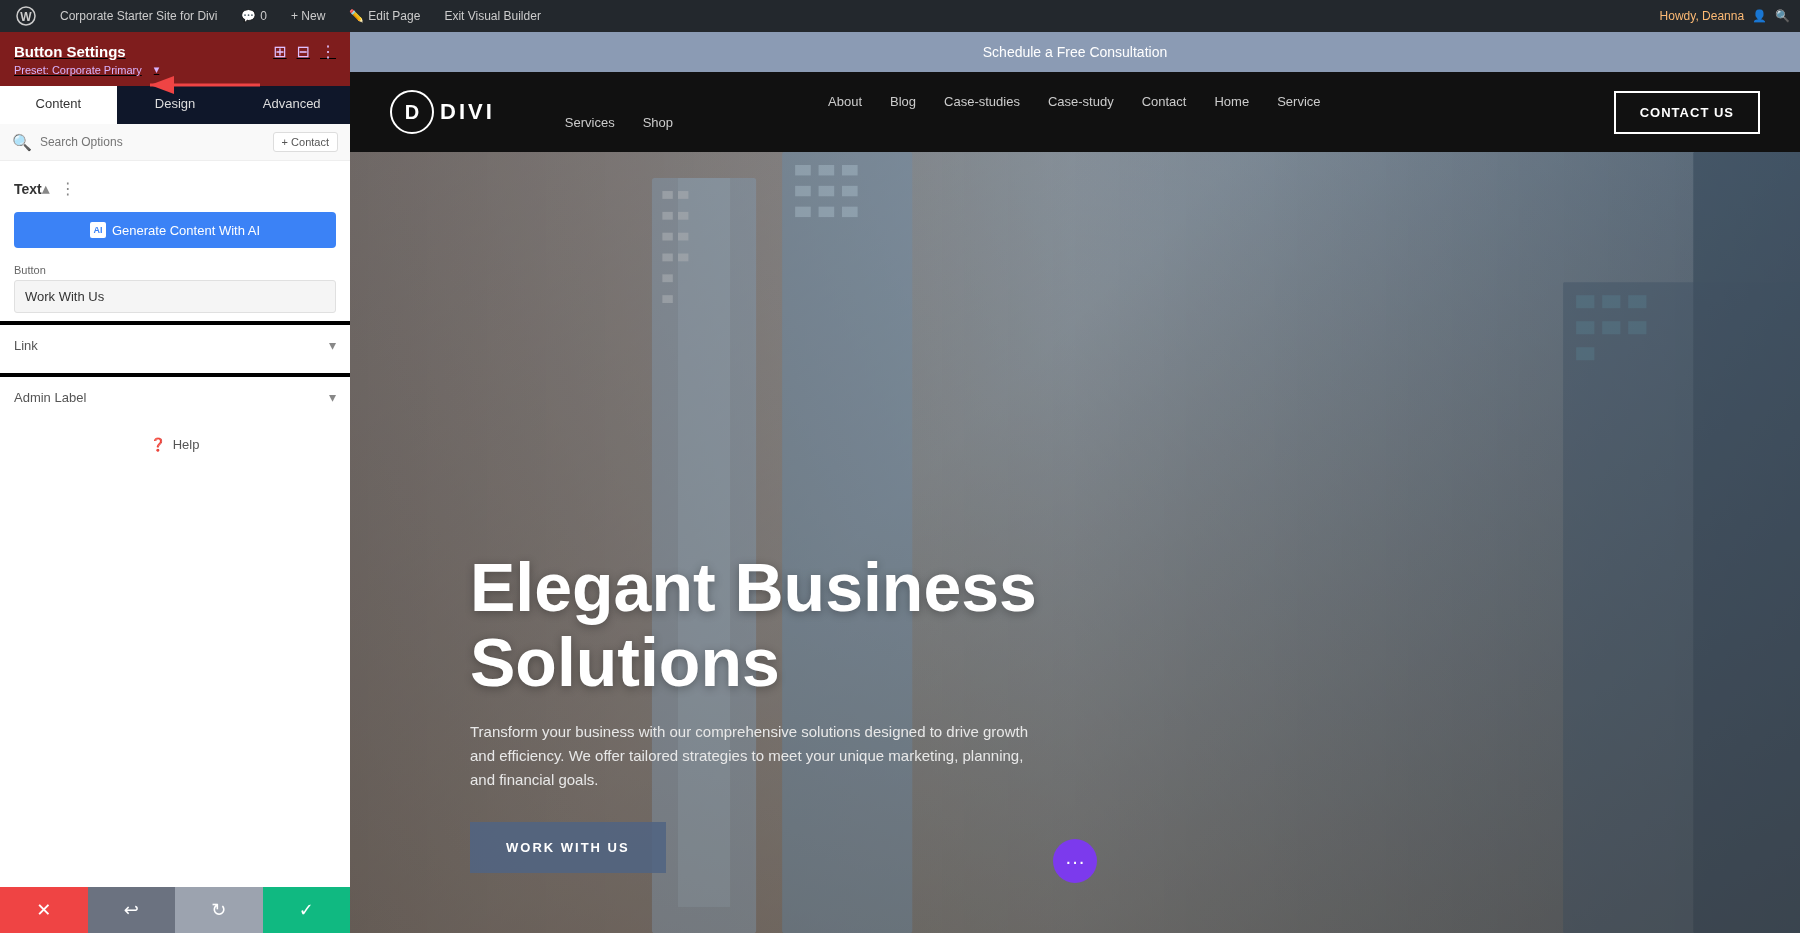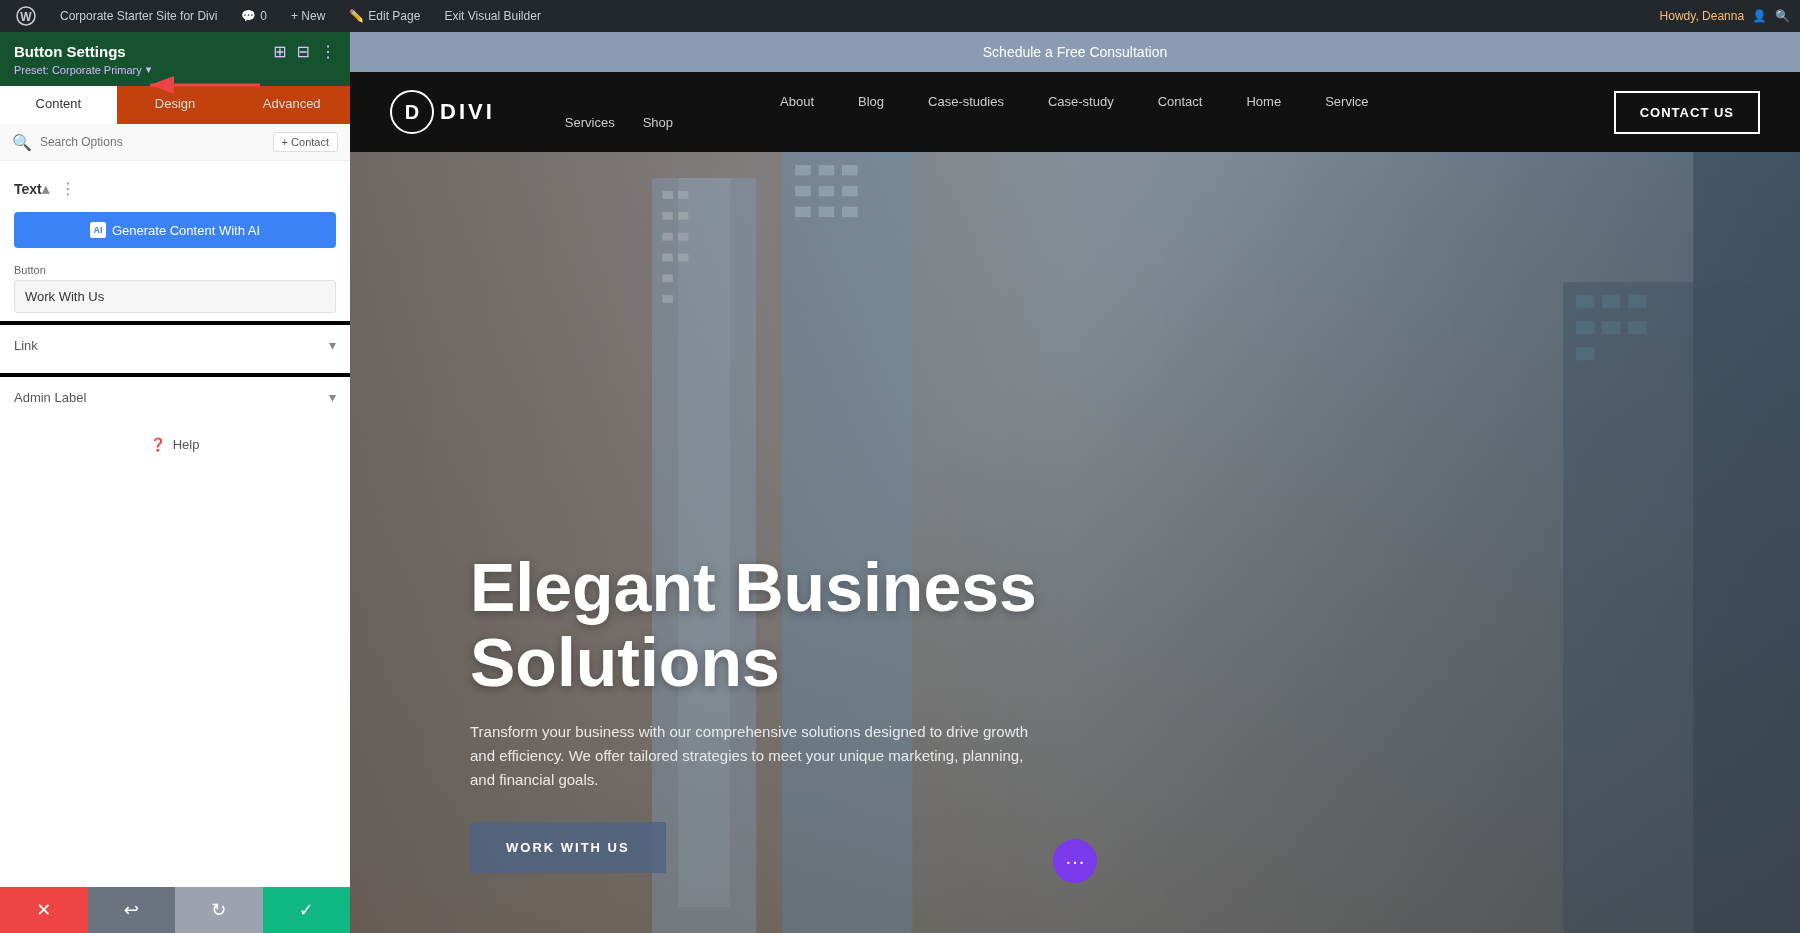--- a/index.html
+++ b/index.html
@@ -49,25 +49,26 @@
       width: 350px;
       background: #fff;
       display: flex;
       flex-direction: column;
       flex-shrink: 0;
       position: relative;
     }
 
     
     #panel-header {
-      background: #14532d;
+      background: #7f1d1d;
       padding: 10px 14px 10px 14px;
       display: flex;
       flex-direction: column;
       gap: 2px;
+      text-decoration: underline;
     }
     #panel-header-top {
       display: flex;
       align-items: center;
       justify-content: space-between;
     }
     #panel-title {
       color: #fff;
       font-size: 15px;
       font-weight: 600;
@@ -80,36 +81,36 @@
     .panel-header-icon {
       color: #e0c0ff;
       font-size: 16px;
       cursor: pointer;
     }
     #panel-preset {
       color: #d8b4fe;
       font-size: 11px;
       display: flex;
       align-items: center;
-      gap: 4px;
+      gap: 12px;
       cursor: pointer;
     }
 
     
     #red-arrow {
       position: absolute;
       top: 28px;
       left: 130px;
       z-index: 100;
     }
 
     
     #panel-tabs {
       display: flex;
-      background: #c2410c;
+      background: #0f172a;
     }
     .panel-tab {
       flex: 1;
       padding: 10px 0;
       text-align: center;
       color: #ddd;
       font-size: 13px;
       cursor: pointer;
       border-bottom: 3px solid transparent;
     }
@@ -320,21 +321,21 @@
       font-weight: 700;
       letter-spacing: 3px;
     }
     #nav-links {
       display: flex;
       flex-direction: column;
       flex: 1;
     }
     #nav-links-top {
       display: flex;
-      gap: 44px;
+      gap: 28px;
       justify-content: center;
       padding-bottom: 6px;
     }
     #nav-links-bottom {
       display: flex;
       gap: 28px;
       justify-content: flex-start;
       padding-left: 30px;
     }
     .nav-link {

